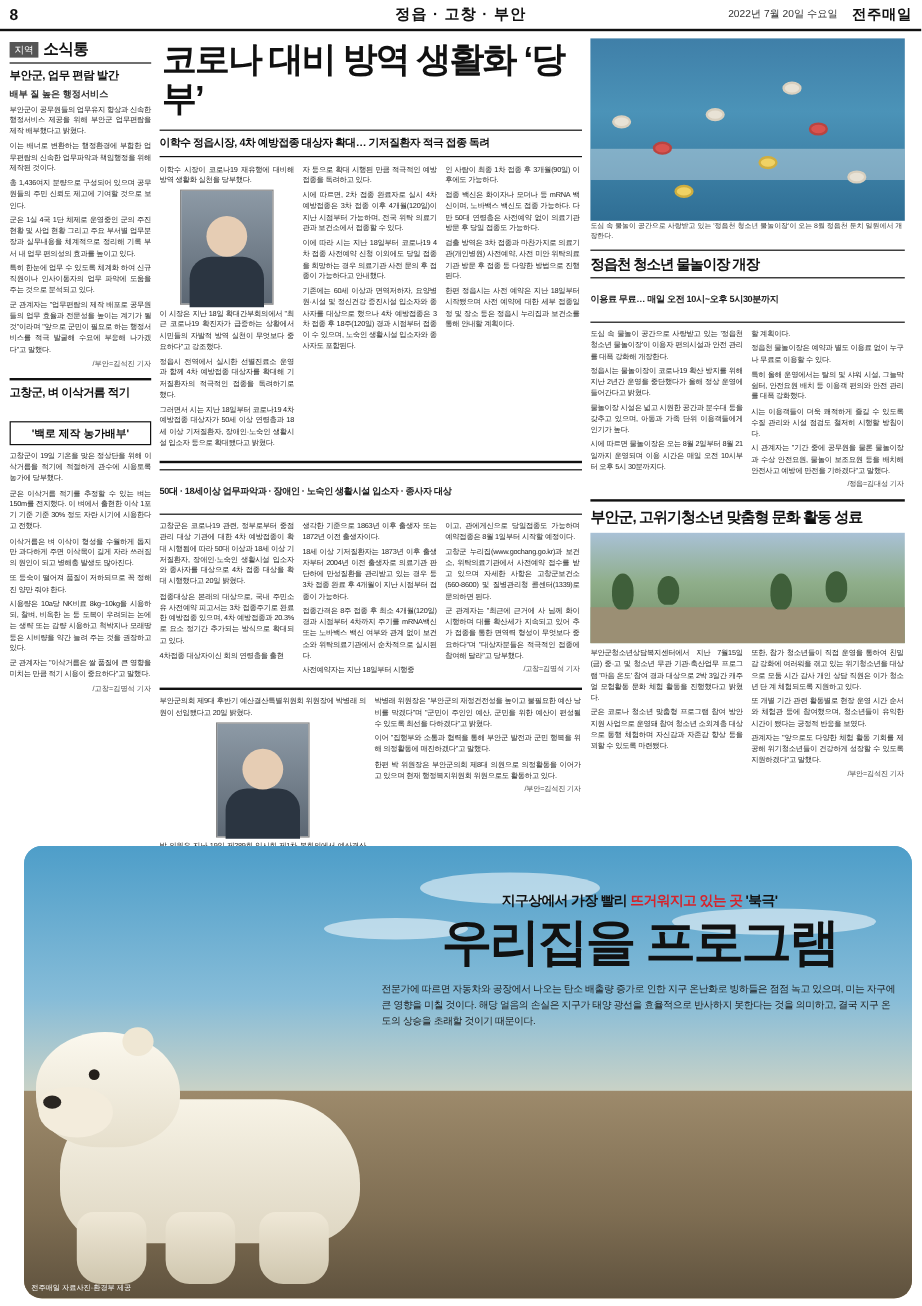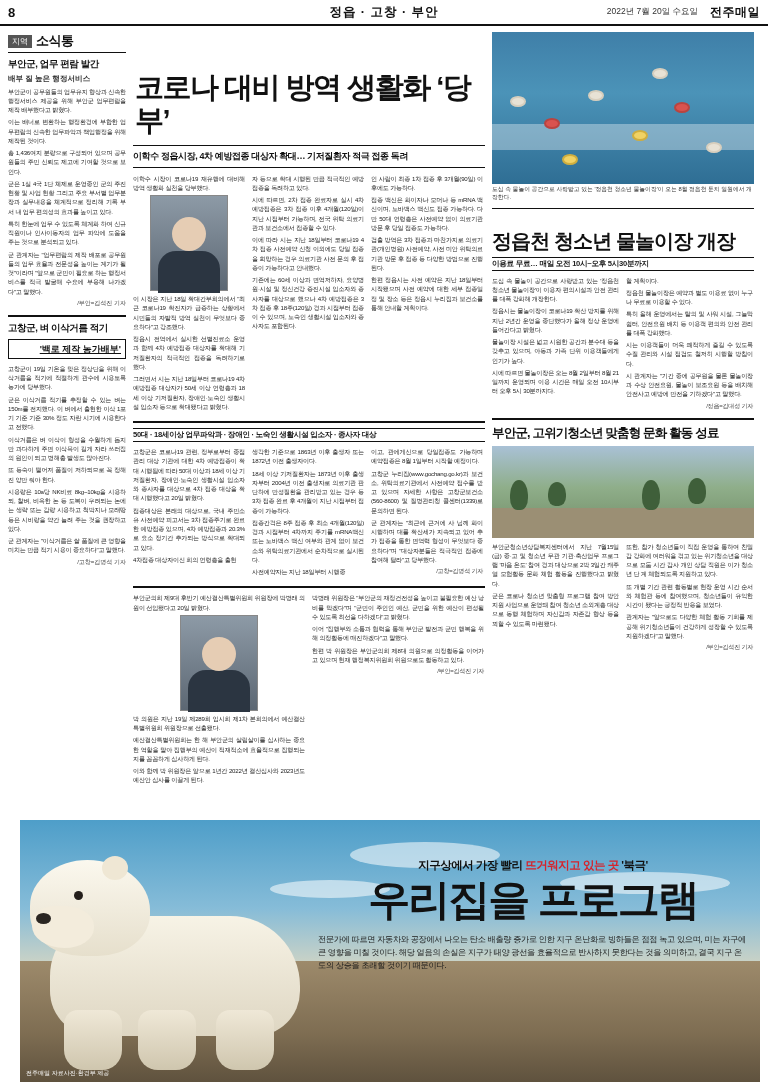--- a/index.html
+++ b/index.html
@@ -43,21 +43,21 @@
   }
   .paper-name { font-size: 12px; font-weight: bold; letter-spacing: .5px; color:#111; }
 
   
   .body-area {
     display: flex;
     padding: 6px 8px 0 8px;
     gap: 7px;
   }
   .col-left { width: 118px; flex: none; }
-  .col-mid  { width: 352px; flex: none; margin-top: 37px; }
+  .col-mid  { width: 352px; flex: none; }
   .col-right{ width: 262px; flex: none; }
 
   
   .sosik-tag {
     display: flex; align-items: center; gap: 4px;
     border-bottom: 1px solid #111;
     padding-bottom: 2px; margin-bottom: 4px;
   }
   .sosik-label {
     background: #555; color: #fff;
@@ -77,22 +77,22 @@
   .side-body {
     font-size: 6.1px; line-height: 1.52; color: #222;
     text-align: justify; letter-spacing: -0.2px;
   }
   .side-body p { margin: 0 0 3px 0; }
   .byline { font-size: 6px; color: #444; text-align: right; margin-top: 2px; }
   .hr-thin { border: none; border-top: 1px solid #111; margin: 6px 0 4px 0; }
   .hr-dbl  { border: none; border-top: 2px solid #111; margin: 7px 0 5px 0; }
   .box-quote {
     border: 1px solid #111; padding: 3px 4px;
-    font-size: 9px; font-weight: bold; text-align: right;
-    line-height: 1.35; margin: 4px 0 5px 0; text-decoration: underline;
+    font-size: 9px; font-weight: bold; text-align: center;
+    line-height: 1.35; margin: 16px 0 5px 0;
   }
 
   
   .headline-main {
     font-size: 29px; font-weight: bold;
     letter-spacing: -1.5px; line-height: 1.15;
     margin: 2px 0 7px 2px;
   }
   .sub-rule { border-top: 1px solid #111; border-bottom: 1px solid #111;
               padding: 4px 0; margin-bottom: 6px; }
@@ -125,27 +125,27 @@
 
   .head2 {
     font-size: 17px; font-weight: bold; letter-spacing: -1px;
     margin: 3px 0 5px 0;
   }
   .head3 {
     font-size: 12.5px; font-weight: bold; letter-spacing: -0.8px;
     margin: 3px 0 4px 0;
   }
   .head-r {
-    font-size: 20px; font-weight: bold; letter-spacing: -0.9px;
-    margin: 20px 0 4px 0; line-height: 1.2;
+    font-size: 12px; font-weight: bold; letter-spacing: -0.9px;
+    margin: 4px 0 4px 0; line-height: 1.2;
   }
   .deck {
     font-size: 7.6px; font-weight: bold; color: #222;
     border-top: 1px solid #111; border-bottom: 1px solid #111;
-    padding: 1px 0; margin-bottom: 5px; letter-spacing: -0.3px;
+    padding: 13px 0; margin-bottom: 5px; letter-spacing: -0.3px;
   }
 
   
   .sea-photo {
     width: 100%; height: 152px; position: relative; overflow: hidden;
     background: linear-gradient(#3f7fa8 0%, #4b93b8 40%, #2f6e94 100%);
   }
   .sea-photo .ring {
     position: absolute; width: 16px; height: 11px; border-radius: 50%;
     background: #e8e2d5; border: 2px solid #d8cfbe;
@@ -167,23 +167,24 @@
     background: #3f5f3a; border-radius: 50% 50% 40% 40%;
   }
   .park-photo .ground {
     position: absolute; bottom: 0; left: 0; right: 0; height: 30px;
     background: #9b8f74;
   }
 
   
   .ad {
     position: absolute; left: 20px; right: 8px; bottom: 6px;
-    height: 262px;
+    height: 377px;
     overflow: hidden;
     background: linear-gradient(#5aa0c9 0%, #8fc0d8 35%, #c9b48b 56%, #a58f6b 100%);
+    border-radius: 15px;
   }
   .ad-sky { position:absolute; left:0; right:0; top:0; height:56%;
             background: linear-gradient(#4e9ec9 0%, #86bcd8 60%, #cfd4c5 100%); }
   .ad-ground { position:absolute; left:0; right:0; bottom:0; height:46%;
             background: linear-gradient(#9d8a6b 0%, #7e6d52 60%, #5f523e 100%); }
   .ad-cloud { position:absolute; background: rgba(255,255,255,.55); border-radius: 50%; }
   .bear {
     position: absolute; left: 10px; bottom: 6px;
     width: 300px; height: 250px;
   }

